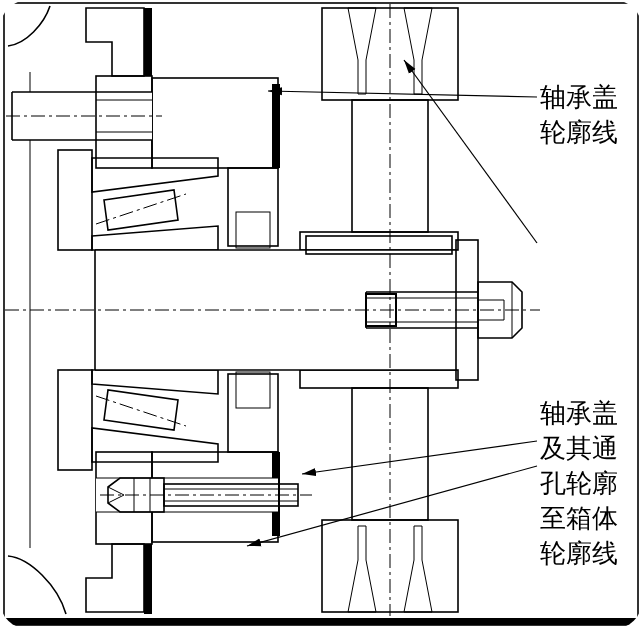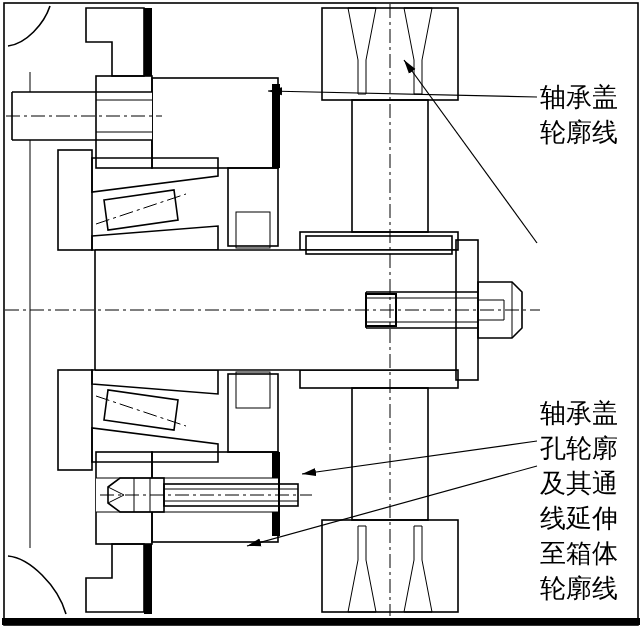--- a/index.html
+++ b/index.html
@@ -2,20 +2,21 @@
 <html><head>
 <meta charset="utf-8">
 <style>
   html,body{margin:0;padding:0;background:#ffffff;}
   .canvas{
     position:relative;
     width:642px;height:629px;
     background:#ffffff;
     font-family:"DejaVu Sans",sans-serif;
     overflow:hidden;
+    border-radius:28px;
   }
   .canvas svg{position:absolute;left:0;top:0;}
   .ann{
     position:absolute;
     color:#000;
     font-family:"DejaVu Serif",serif;
     font-size:26px;
     line-height:35px;
     font-weight:500;
     white-space:nowrap;
@@ -158,20 +159,19 @@
   <rect x="2" y="618" width="638" height="7" fill="#000"></rect>
 </svg>
 
 <div class="ann" style="left:540px;top:80px;">
   <div>轴承盖</div>
   <div>轮廓线</div>
 </div>
 
 <div class="ann" style="left:540px;top:396px;">
   <div>轴承盖</div>
+  <div>及其通</div>
   <div>孔轮廓</div>
-  <div>及其通</div>
-  <div>线延伸</div>
   <div>至箱体</div>
   <div>轮廓线</div>
 </div>
 
 </div>
 
 </body></html>

